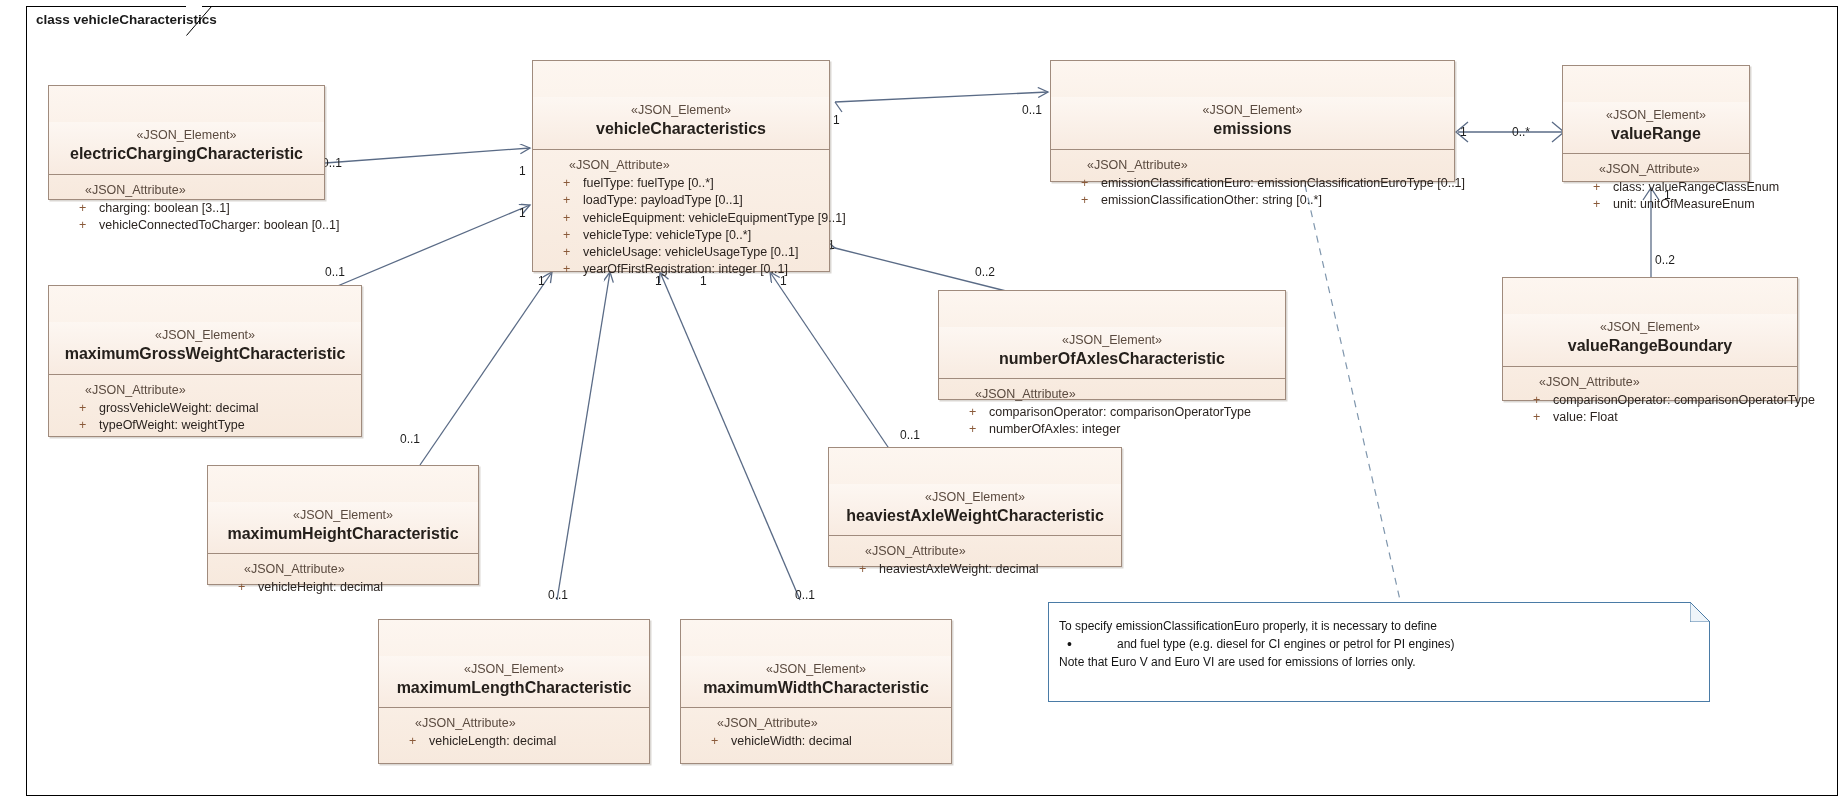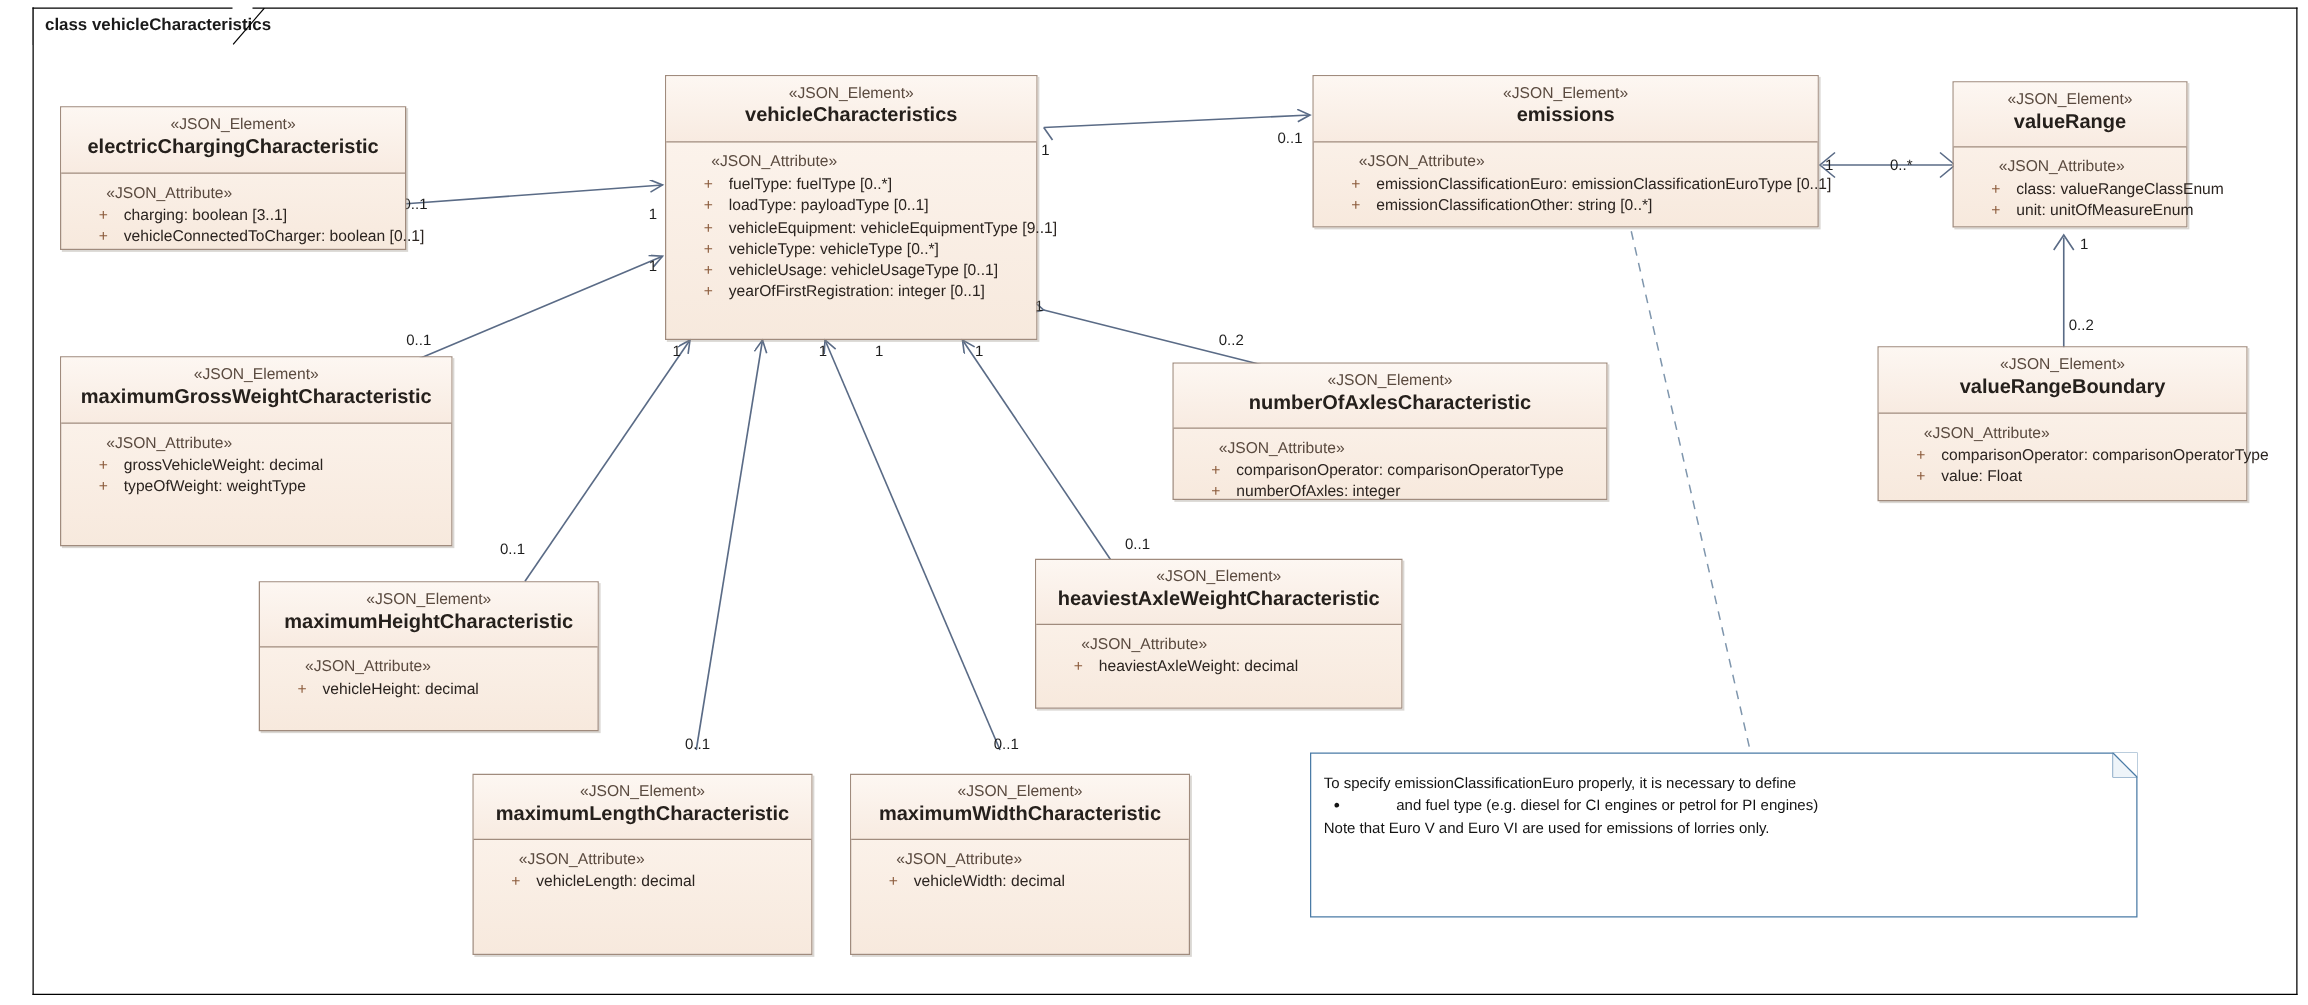--- a/index.html
+++ b/index.html
@@ -68,20 +68,21 @@
     border: 1px solid #a08b7d;
     background: linear-gradient(to bottom, #fdf6f0 0%, #f7e9dd 100%);
     box-shadow: 1.5px 1.5px 0 rgba(150,140,130,0.35);
   }
   .cls .hdr {
     box-sizing: border-box;
     border-bottom: 1px solid #a08b7d;
     text-align: center;
     padding: 6px 4px 7px 4px;
     background: linear-gradient(to bottom, #fdf7f2 0%, #f8ebe1 100%);
+    margin-top: 36px;
   }
   .cls .stereo {
     font-size: 12.5px;
     color: #5a4a3f;
     line-height: 1.25;
     white-space: nowrap;
   }
   .cls .cname {
     font-size: 16px;
     font-weight: bold;
@@ -427,21 +428,21 @@
     </div>
     <div class="body">
       <div class="attr-stereo">«JSON_Attribute»</div>
       <div class="attr">
         <span class="vis">+</span>
         <span class="sig">vehicleWidth: decimal</span>
       </div>
     </div>
   </div>
 
-  <div id="note" style="left:1048px; top:602px; width:662px; height:132px;">
+  <div id="note" style="left:1048px; top:602px; width:662px; height:100px;">
     <svg class="fold" viewBox="0 0 20 20">
       <polygon points="0,0 20,0 20,20" fill="#ffffff"></polygon>
       <polyline points="0,0 0,20 20,20" fill="#eef4f9" stroke="#4a7ba6" stroke-width="1"></polyline>
       <polyline points="0,0 20,20" fill="none" stroke="#4a7ba6" stroke-width="1"></polyline>
     </svg>
     <div class="nline">To specify emissionClassificationEuro properly, it is necessary to define</div>
     <ul>
       <li>
         <span>and fuel type (e.g. diesel for CI engines or petrol for PI engines)</span>
       </li>

